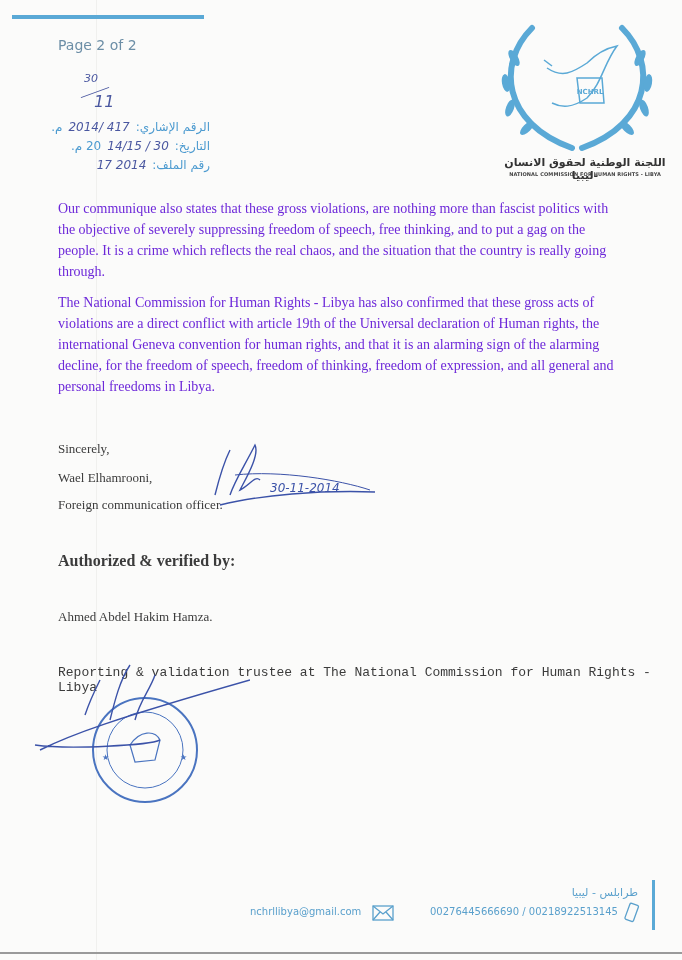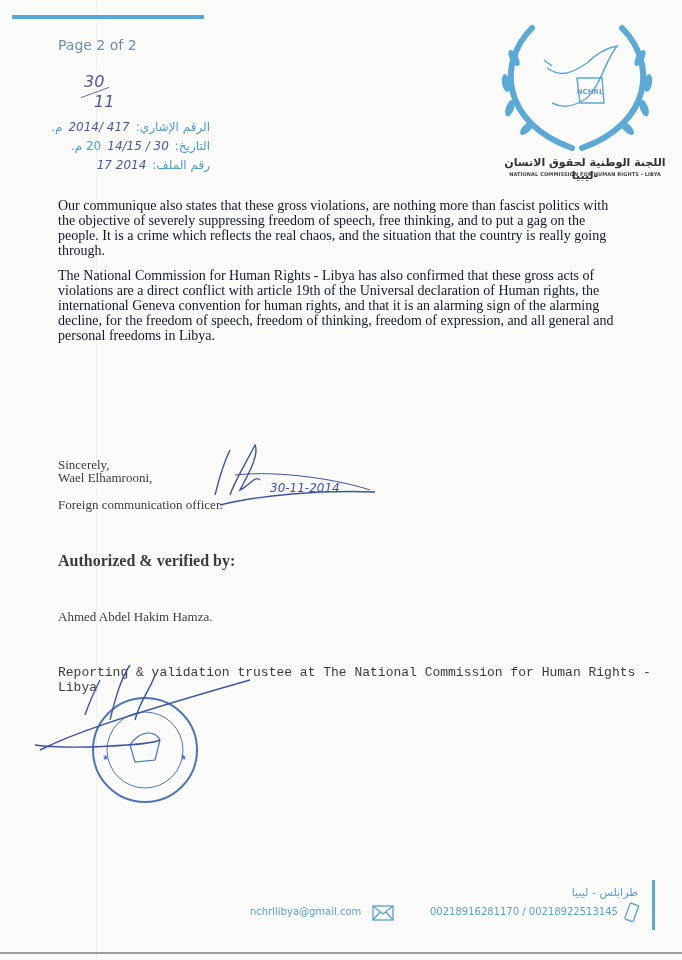--- a/index.html
+++ b/index.html
@@ -8,41 +8,41 @@
   .topbar { position:absolute; left:12px; top:15px; width:192px; height:4px; background:#5aa9d6; }
   .page-num { position:absolute; left:58px; top:37px; font-family:"DejaVu Sans", sans-serif; font-size:14px; color:#6c8ea6; }
   .hand { position:absolute; font-family:"DejaVu Sans", sans-serif; font-style:italic; color:#4a57a0; }
   .ref-block { position:absolute; left:30px; top:118px; width:180px; direction:rtl; font-family:"DejaVu Sans", sans-serif; font-size:12px; color:#5aa0cc; line-height:19px; }
   .ref-row { display:flex; direction:rtl; gap:6px; white-space:nowrap; }
   .ref-row .lbl { color:#4d9bd0; }
   .ref-row .val { color:#4a57a0; font-style:italic; direction:ltr; }
   .logo { position:absolute; left:492px; top:8px; width:170px; height:170px; }
   .logo-ar { position:absolute; left:500px; top:156px; width:170px; font-family:"DejaVu Sans", sans-serif; font-size:11px; font-weight:bold; color:#333; text-align:center; direction:rtl; }
   .logo-en { position:absolute; left:500px; top:171px; width:170px; font-family:"DejaVu Sans", sans-serif; font-size:5px; font-weight:bold; color:#444; text-align:center; letter-spacing:0.1px; }
-  .body-text { position:absolute; left:58px; top:198px; width:570px; font-size:14px; line-height:15px; color:#0f172a; }
+  .body-text { position:absolute; left:58px; top:198px; width:570px; font-size:14px; line-height:21px; color:#6d28d9; }
   .body-text p { margin:0 0 10px 0; }
   .sig-line { position:absolute; left:58px; font-size:13px; color:#3b3b3b; }
   .bold { font-weight:bold; font-size:16px; }
   .footer-bar { position:absolute; left:652px; top:880px; width:3px; height:50px; background:#5aa9d6; }
   .footer-city { position:absolute; left:538px; top:878px; width:100px; text-align:right; direction:rtl; font-family:"DejaVu Sans", sans-serif; font-size:11px; color:#5aa0cc;margin-top:8px; }
   .footer-phone { position:absolute; left:430px; top:906px; font-family:"DejaVu Sans", sans-serif; font-size:10px; color:#5aa0cc; }
   .footer-email { position:absolute; left:250px; top:906px; font-family:"DejaVu Sans", sans-serif; font-size:10px; color:#5aa0cc; }
   .icon-mail { position:absolute; left:372px; top:905px; }
   .icon-phone { position:absolute; left:624px; top:902px; }
   .bottom-line { position:absolute; left:0; top:952px; width:682px; height:2px; background:#9a9a9a; }
   .divider-v { position:absolute; left:96px; top:0; width:1px; height:960px; background:#f0f0ee; }
 </style>
 </head>
 <body>
 
 <div class="divider-v"></div>
 <div class="topbar"></div>
 <div class="page-num">Page 2 of 2</div>
 
-<div class="hand" style="left:84px;top:72px;font-size:16px;">30</div>
+<div class="hand" style="left:84px;top:72px;font-size:11px;">30</div>
 <div style="position:absolute;left:80px;top:92px;width:30px;height:1px;background:#4a57a0;transform:rotate(-20deg);"></div>
 <div class="hand" style="left:94px;top:92px;font-size:16px;">11</div>
 
 <div class="ref-block">
   <div class="ref-row">
     <span class="lbl">الرقم الإشاري:</span>
     <span class="val">2014/ 417</span>
     <span class="lbl">م.</span>
   </div>
   <div class="ref-row">
@@ -79,21 +79,21 @@
   <text x="98" y="86" font-family="DejaVu Sans, sans-serif" font-size="7" font-weight="bold" fill="#5aa9d6" text-anchor="middle">NCHRL</text>
 </svg>
 <div class="logo-ar">اللجنة الوطنية لحقوق الانسان -ليبيا</div>
 <div class="logo-en">NATIONAL COMMISSION FOR HUMAN RIGHTS - LIBYA</div>
 
 <div class="body-text">
   <p>Our communique also states that these gross violations, are nothing more than fascist politics with the objective of severely suppressing freedom of speech, free thinking, and to put a gag on the people. It is a crime which reflects the real chaos, and the situation that the country is really going through.</p>
   <p>The National Commission for Human Rights - Libya has also confirmed that these gross acts of violations are a direct conflict with article 19th of the Universal declaration of Human rights, the international Geneva convention for human rights, and that it is an alarming sign of the alarming decline, for the freedom of speech, freedom of thinking, freedom of expression, and all general and personal freedoms in Libya.</p>
 </div>
 
-<div class="sig-line" style="top:457px;">Sincerely,</div>
+<div class="sig-line" style="top:441px;">Sincerely,</div>
 <div class="sig-line" style="top:470px;">Wael Elhamrooni,</div>
 <div class="sig-line" style="top:497px;">Foreign communication officer.</div>
 
 <svg style="position:absolute;left:200px;top:440px;" width="180" height="75" viewBox="0 0 180 75">
   <path d="M15 55 C20 35, 25 20, 30 10 M30 55 C35 40, 45 25, 55 5 C60 15, 45 40, 40 50 C50 45, 55 35, 60 40 M20 65 C60 55, 120 50, 175 52" fill="none" stroke="#3b52a8" stroke-width="1.4"></path>
   <path d="M35 35 C80 30, 140 40, 170 50" fill="none" stroke="#3b52a8" stroke-width="1"></path>
   <text x="70" y="52" font-family="DejaVu Sans, sans-serif" font-style="italic" font-size="12" fill="#3b52a8">30-11-2014</text>
 </svg>
 
 <div class="sig-line bold" style="top:552px;">Authorized &amp; verified by:</div>
@@ -104,21 +104,21 @@
   <circle cx="115" cy="90" r="52" fill="none" stroke="#4a74c0" stroke-width="2"></circle>
   <circle cx="115" cy="90" r="38" fill="none" stroke="#4a74c0" stroke-width="1"></circle>
   <path d="M100 85 C110 70, 125 70, 130 80 L125 100 L105 102 Z" fill="none" stroke="#4a74c0" stroke-width="1.2"></path>
   <text x="72" y="100" font-size="8" fill="#4a74c0">★</text>
   <text x="150" y="100" font-size="8" fill="#4a74c0">★</text>
   <path d="M10 90 C40 75, 80 60, 220 20 M55 55 C60 40, 65 30, 70 20 M80 60 C85 40, 90 20, 100 5 M105 60 C110 40, 120 30, 125 15 M5 85 C40 90, 120 85, 130 80" fill="none" stroke="#3b52a8" stroke-width="1.4"></path>
 </svg>
 
 <div class="footer-bar"></div>
 <div class="footer-city">طرابلس - ليبيا</div>
-<div class="footer-phone">00218916281170 / 00218922513145</div>
+<div class="footer-phone">00276445666690 / 00218922513145</div>
 <svg class="icon-phone" width="16" height="22" viewBox="0 0 16 22">
   <rect x="3" y="2" width="9" height="17" rx="1.5" fill="none" stroke="#5aa0cc" stroke-width="1.3" transform="rotate(20 8 11)"></rect>
 </svg>
 <div class="footer-email">nchrllibya@gmail.com</div>
 <svg class="icon-mail" width="22" height="16" viewBox="0 0 22 16">
   <rect x="1" y="1" width="20" height="14" fill="none" stroke="#5aa0cc" stroke-width="1.3"></rect>
   <path d="M1 1 L11 9 L21 1 M1 15 L8 7 M21 15 L14 7" fill="none" stroke="#5aa0cc" stroke-width="1.3"></path>
 </svg>
 <div class="bottom-line"></div>
 

